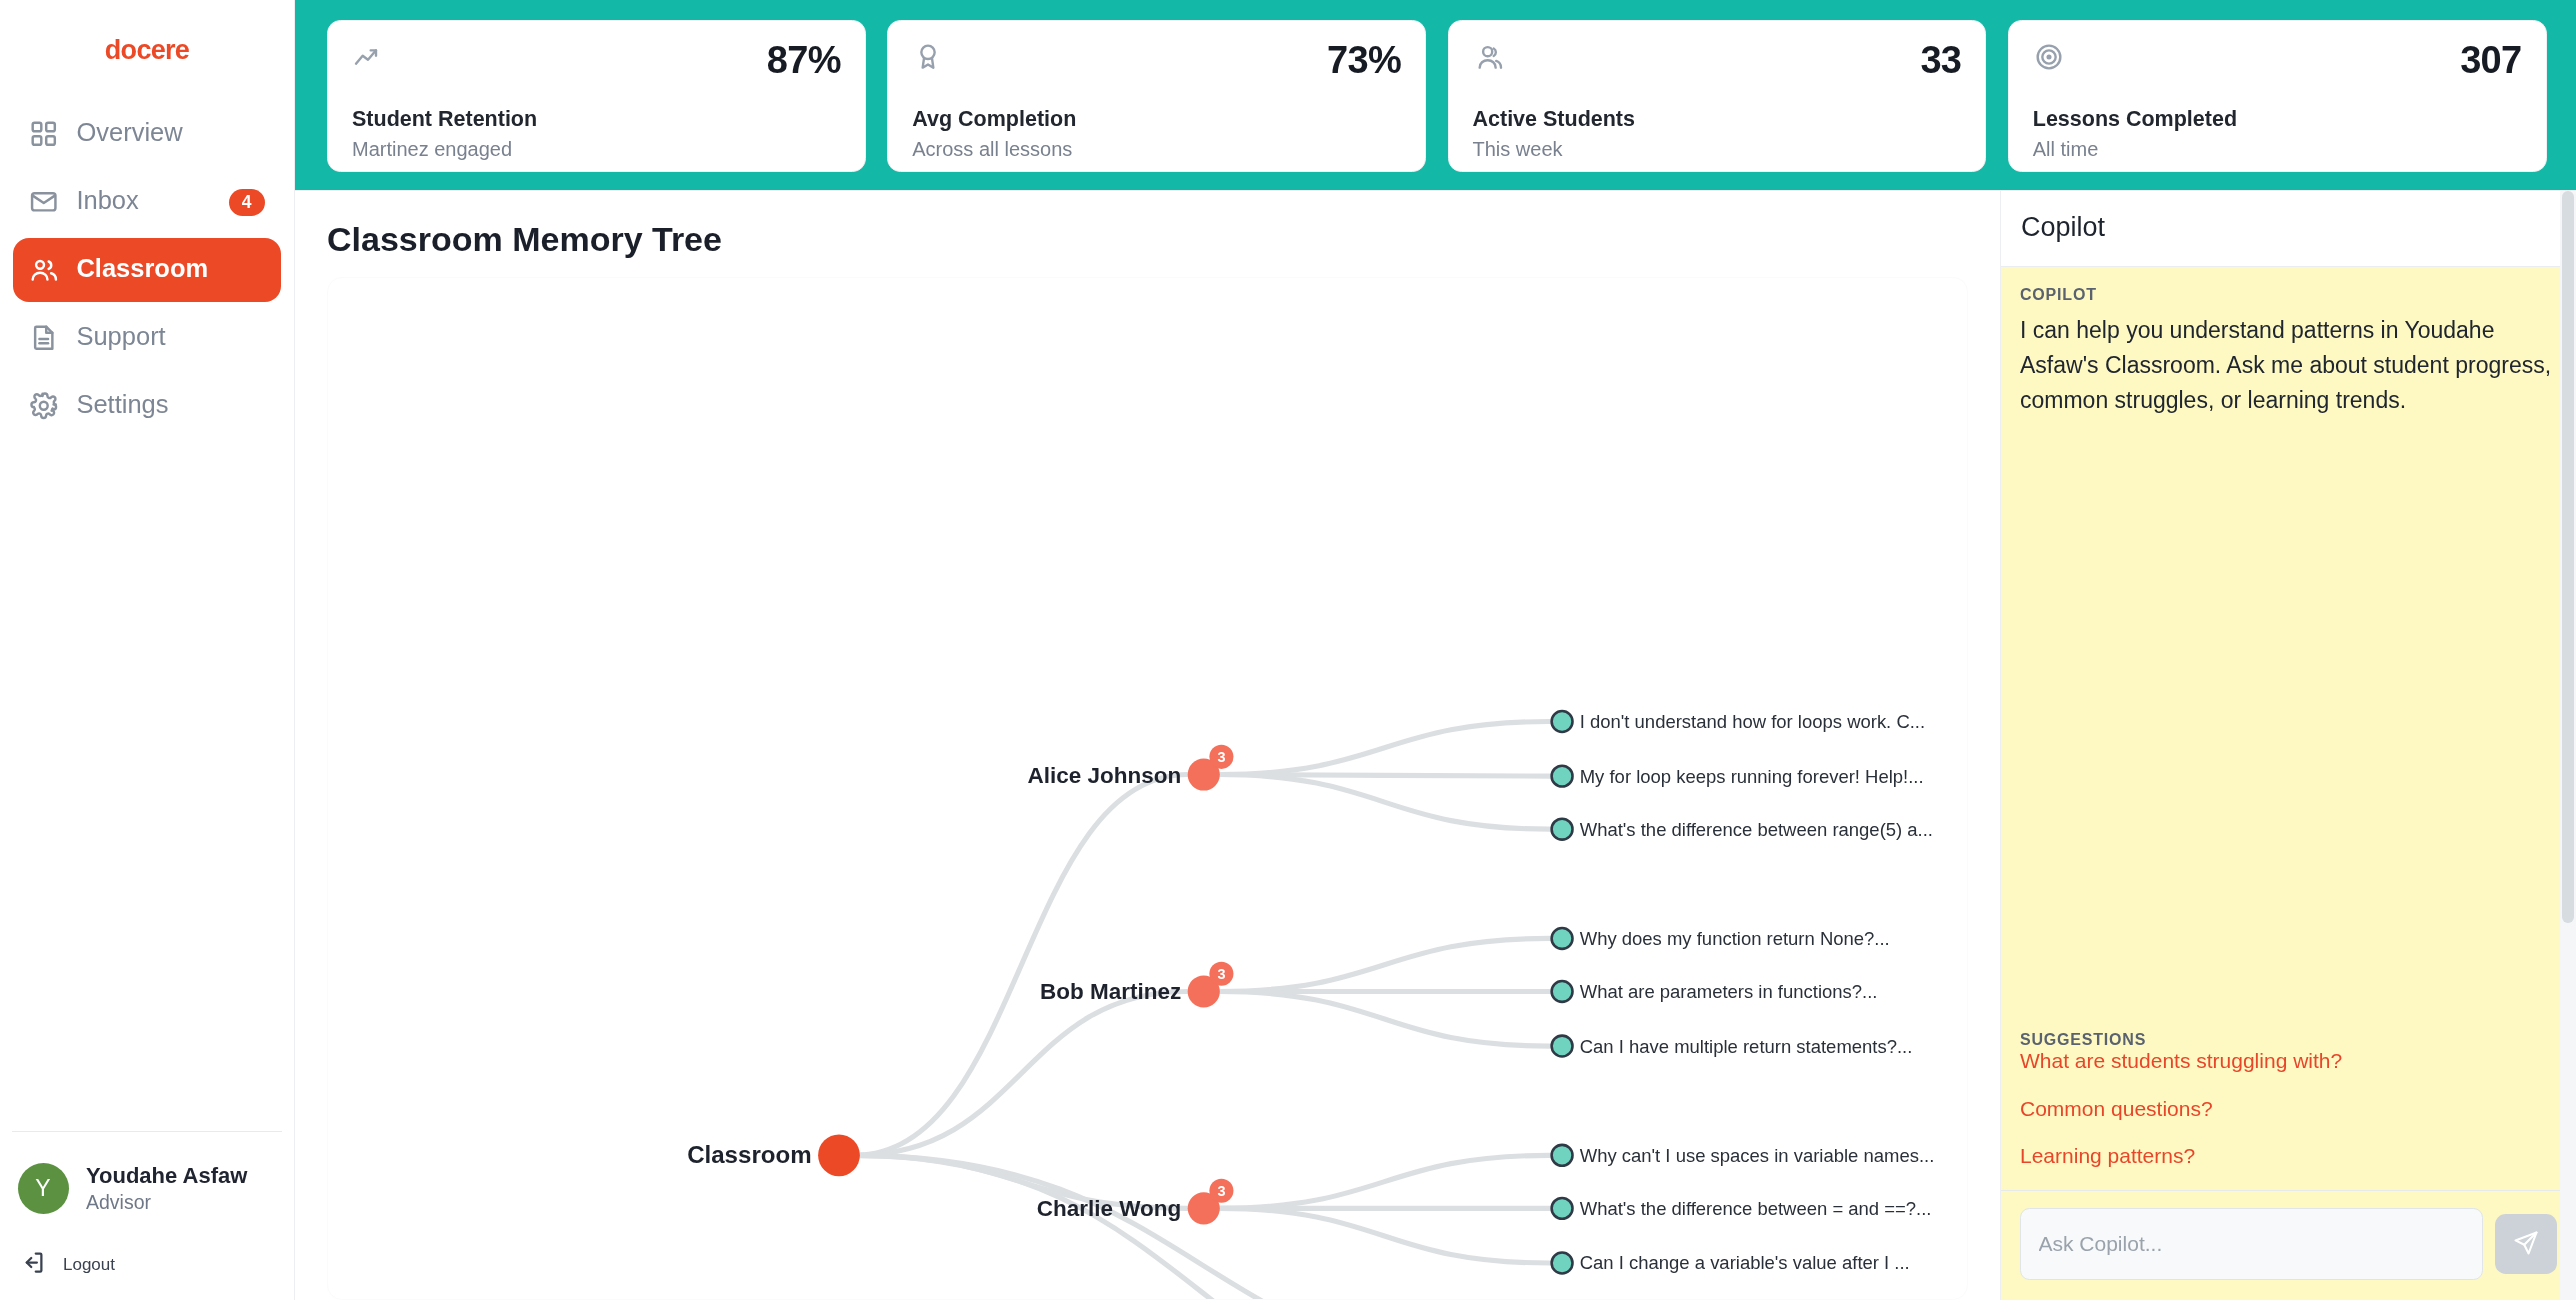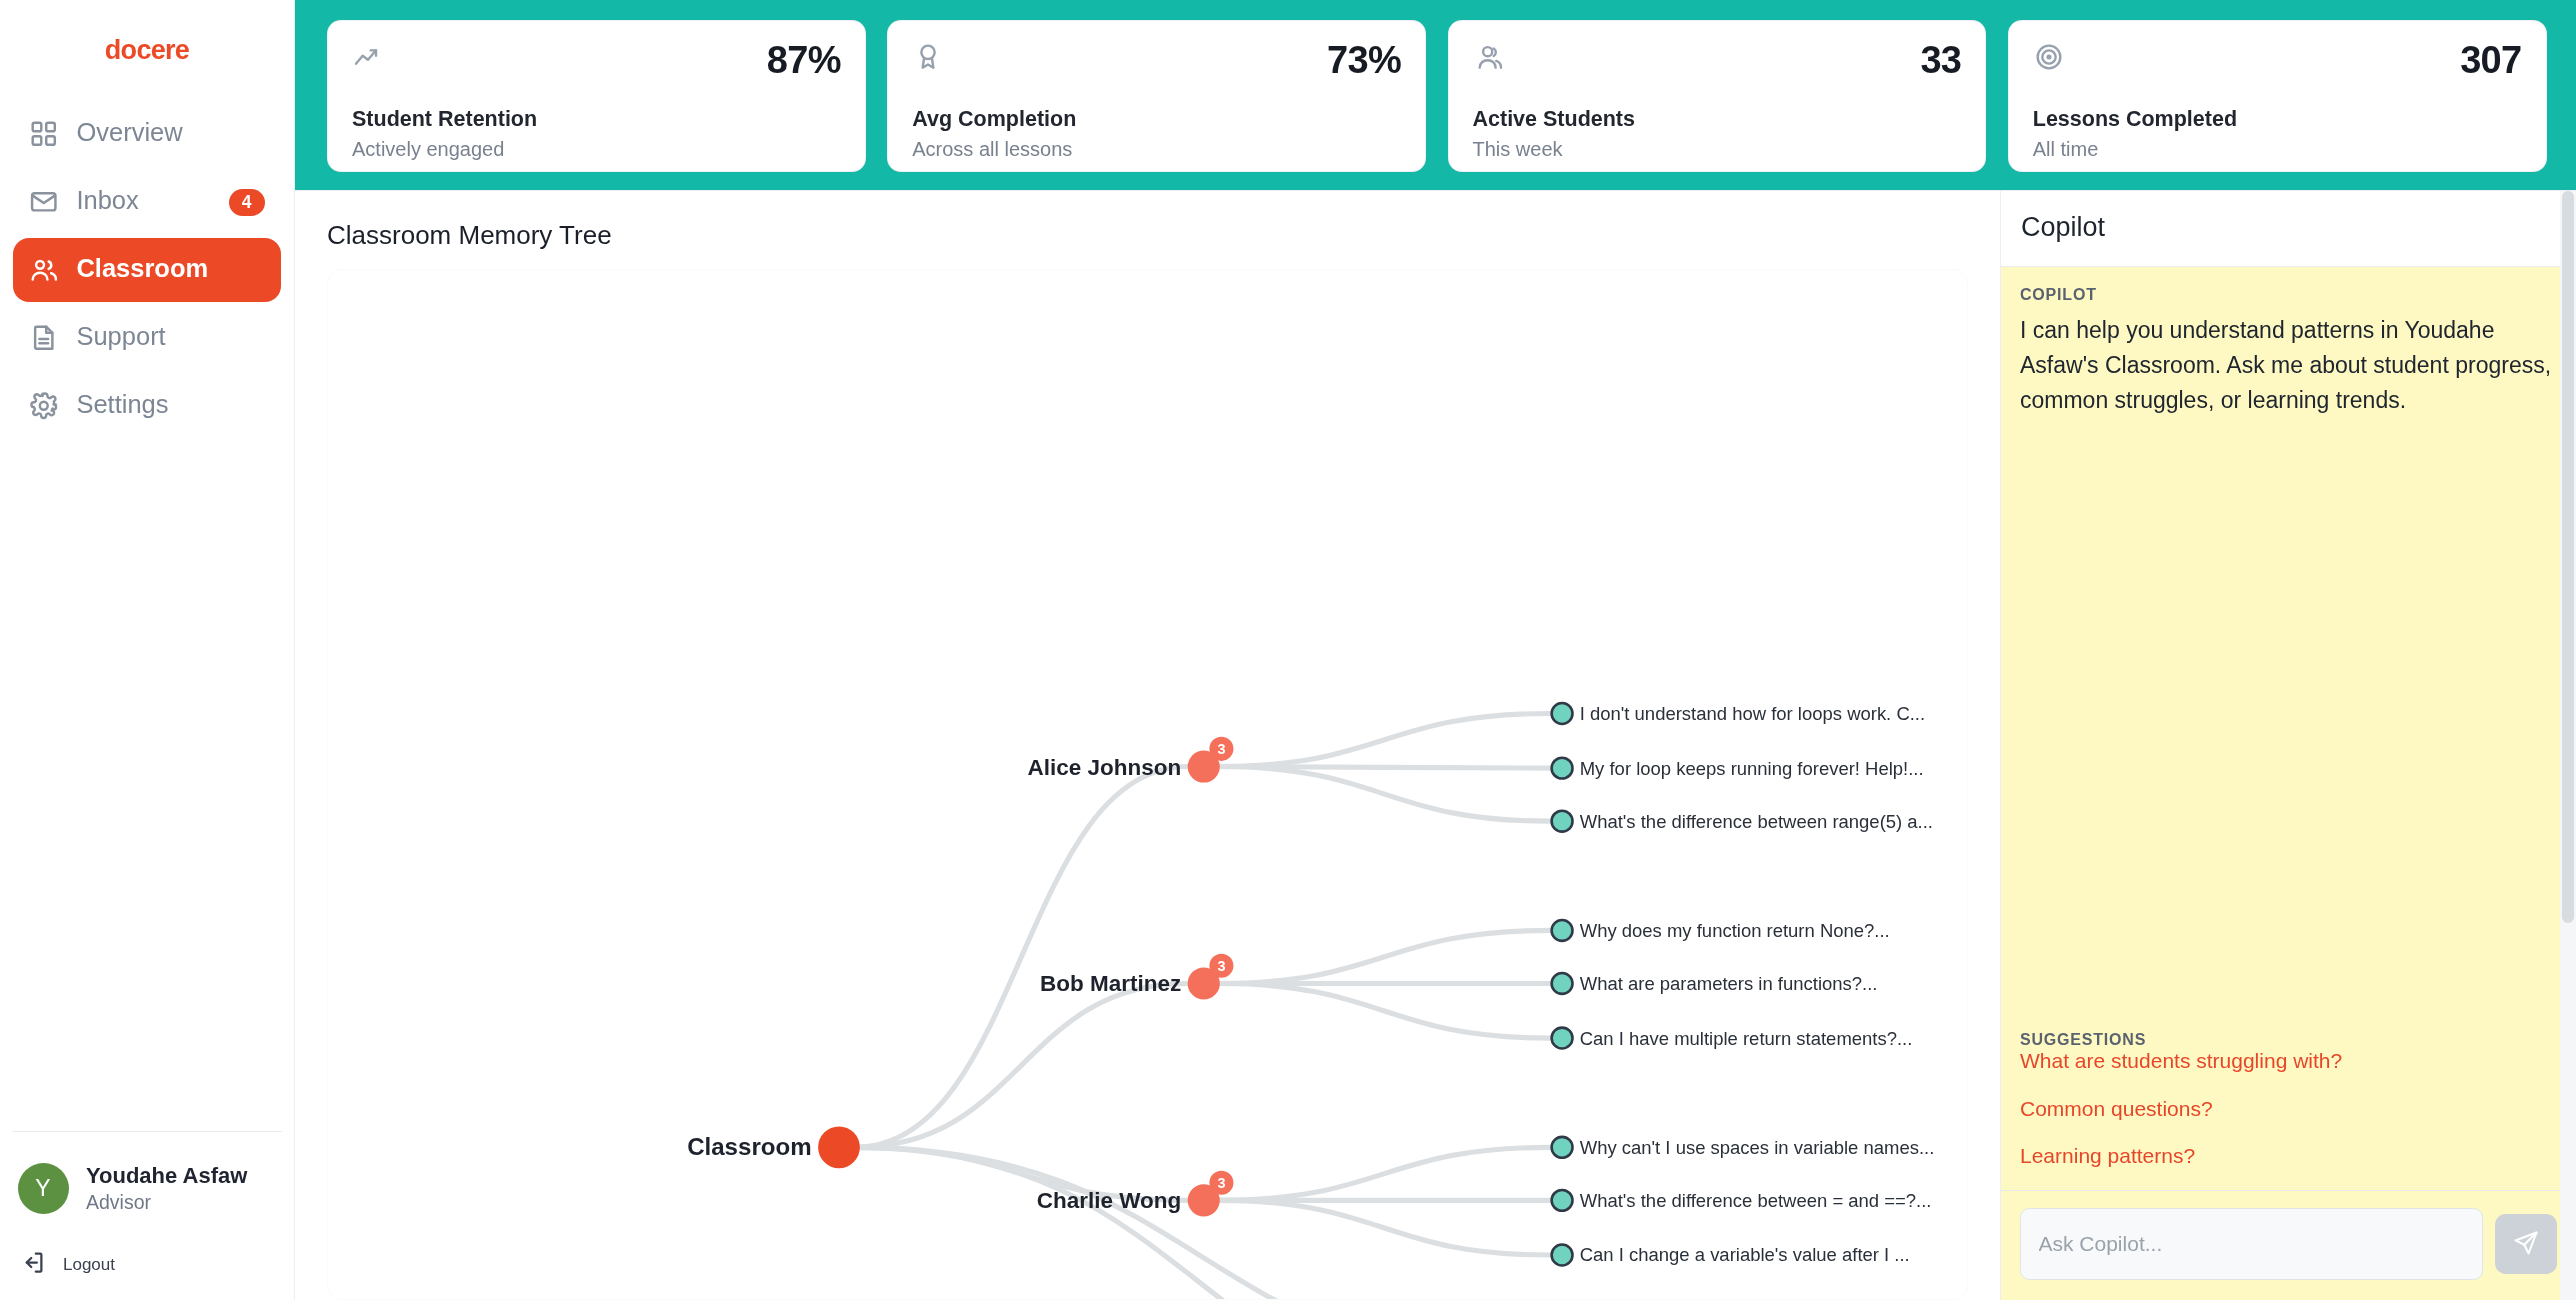--- a/index.html
+++ b/index.html
@@ -96,21 +96,21 @@
 
   .content {
     flex: 1 1 auto; min-width: 0;
     background: #ffffff;
     border-top: 1.3px solid #eceef1;
     border-right: 1.3px solid #eceef1;
     display: flex; flex-direction: column;
     overflow: hidden;
   }
   .page-title {
-    font-size: 26px; font-weight: 400; color: #1a1f29;
+    font-size: 34px; font-weight: 700; color: #1a1f29;
     padding: 29.5px 0 17.5px 329px;
     margin-left: -329px; padding-left: 329px;
   }
   .page-title-wrap { padding: 29.5px 32px 17.5px 32px; }
   .tree-card {
     margin: 0 32px 0 32px;
     border: 1.3px solid #fbfbfc;
     border-radius: 14.8px;
     background: #ffffff;
     flex: 1 1 auto;
@@ -282,21 +282,21 @@
         <div class="stat-top">
           <span class="stat-ico">
             <svg viewBox="0 0 24 24" fill="none" stroke="#97a0ad" stroke-width="1.8" stroke-linecap="round" stroke-linejoin="round">
               <path d="M3 17l5-6 4 3 6-7"></path>
                 <path d="M14 7h4v4"></path>
             </svg>
           </span>
           <span class="stat-value">87%</span>
         </div>
         <div class="stat-label">Student Retention</div>
-        <div class="stat-sub">Actively engaged</div>
+        <div class="stat-sub">Martinez engaged</div>
       </div>
 
       <div class="stat-card">
         <div class="stat-top">
           <span class="stat-ico">
             <svg viewBox="0 0 24 24" fill="none" stroke="#97a0ad" stroke-width="1.8" stroke-linecap="round" stroke-linejoin="round">
               <circle cx="12" cy="8.5" r="5"></circle>
                 <path d="M9 13l-1 7 4-2.4L16 20l-1-7"></path>
             </svg>
           </span>

